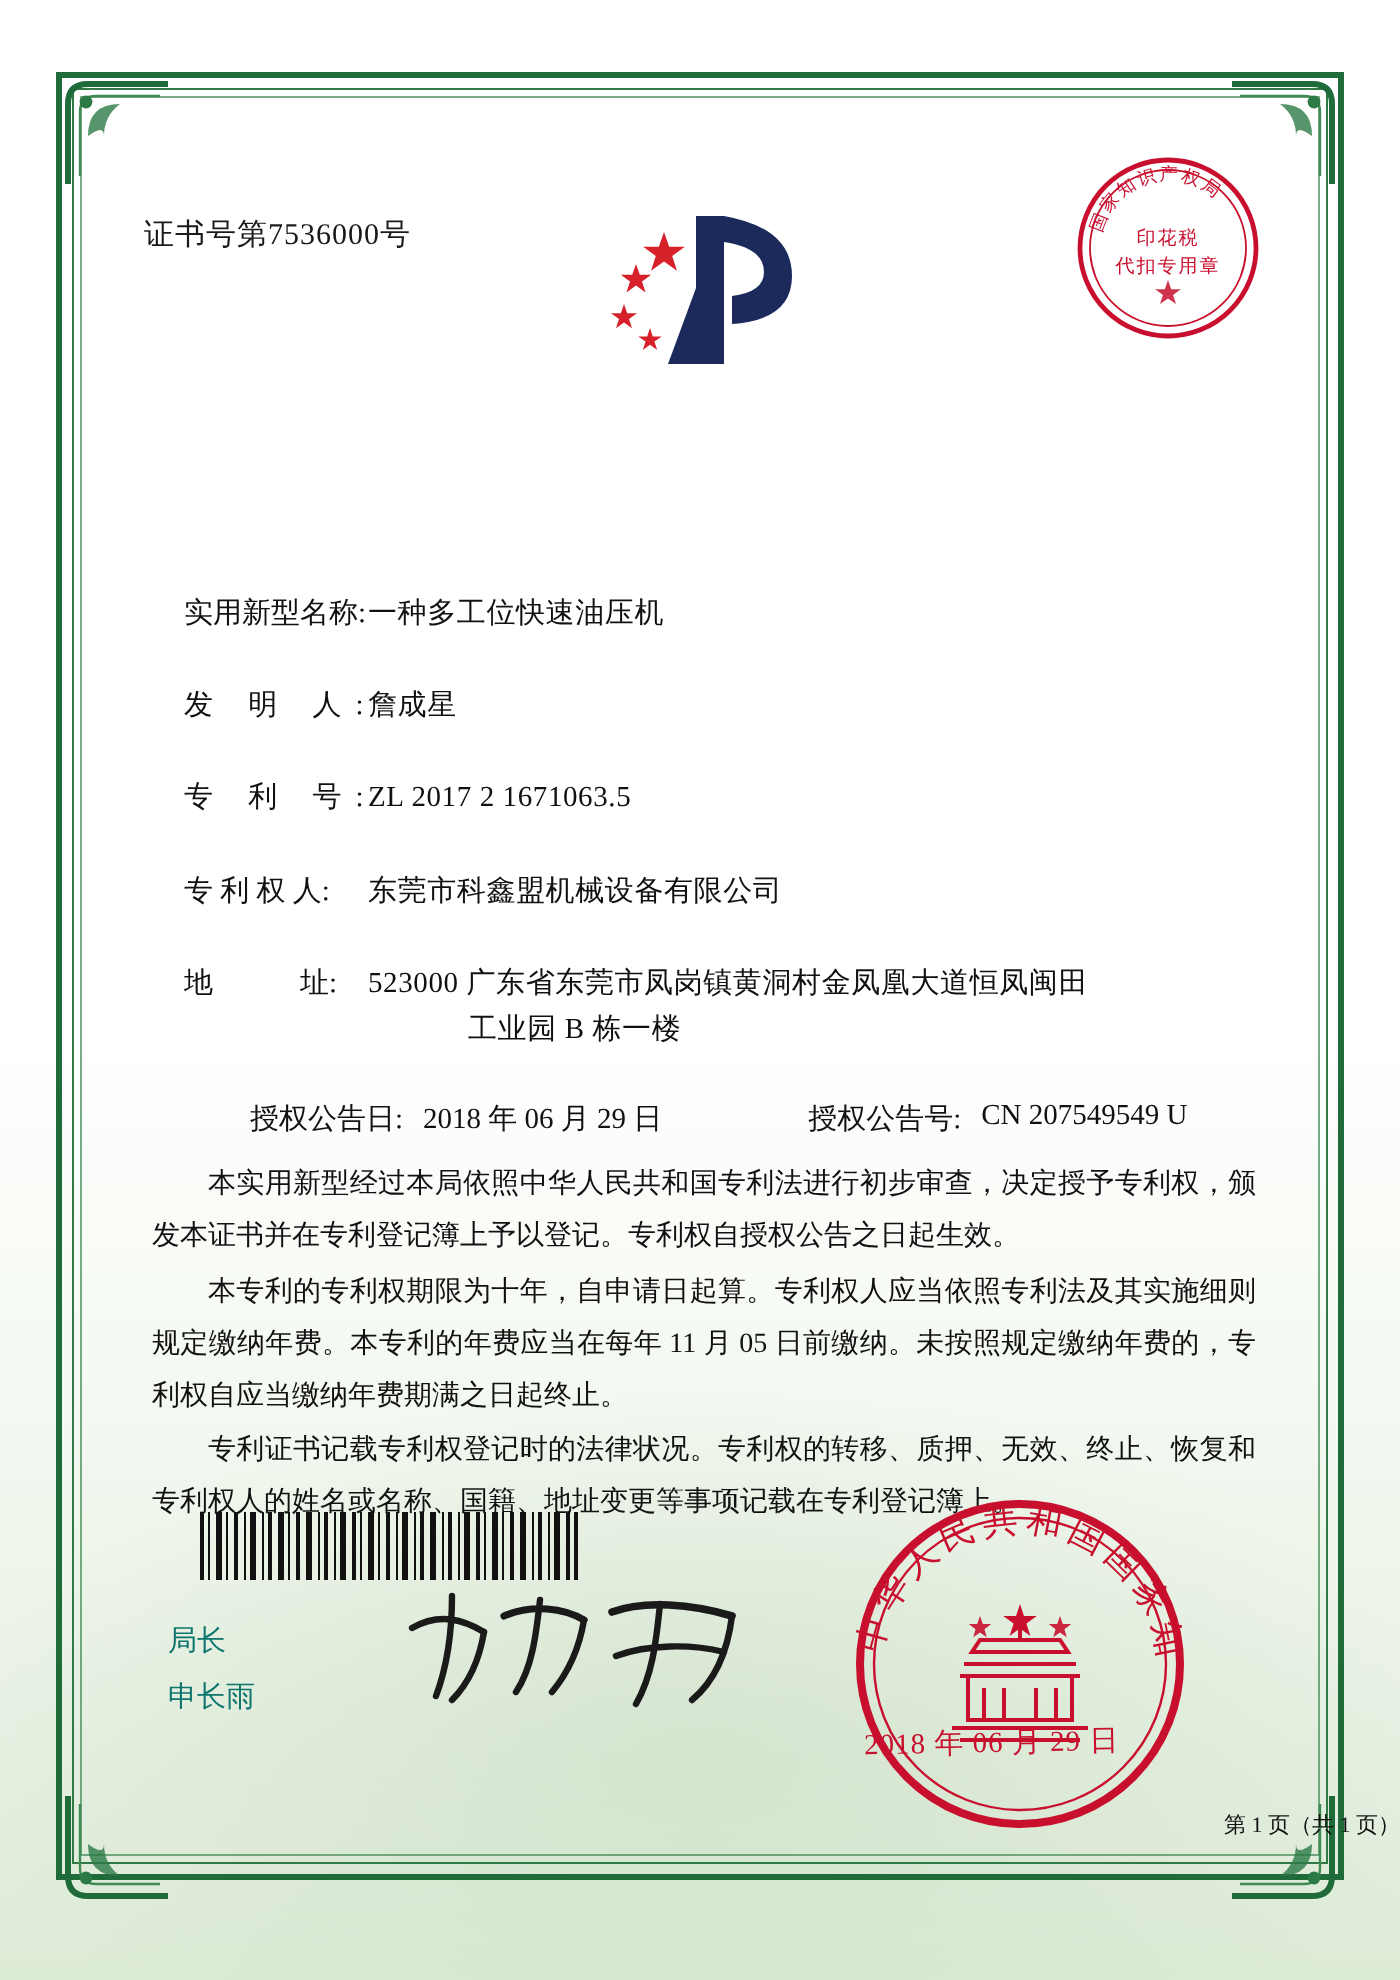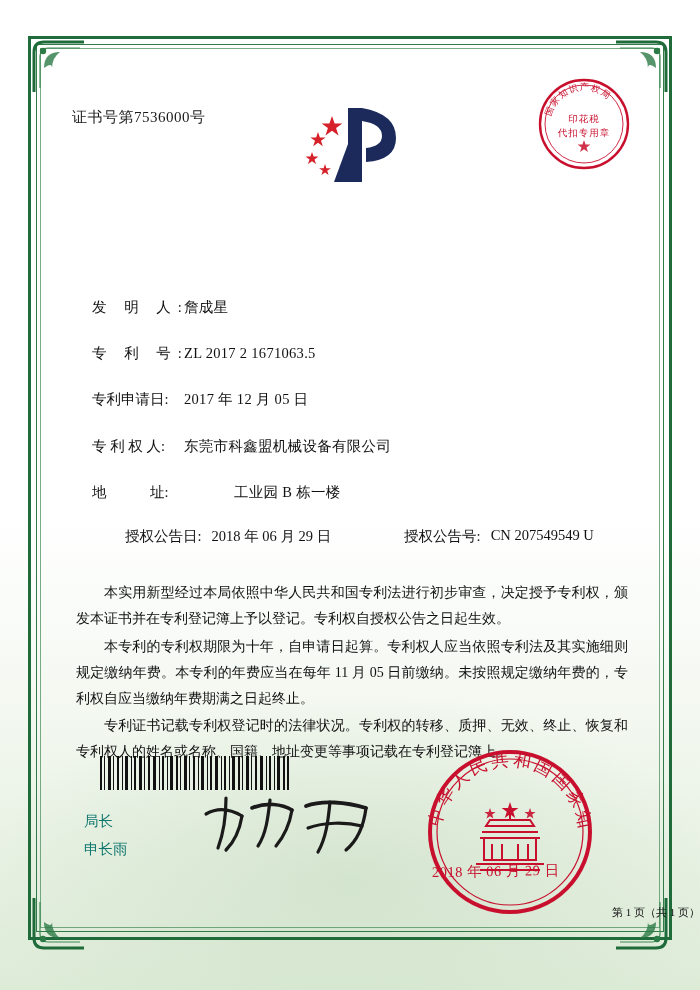--- a/index.html
+++ b/index.html
@@ -263,44 +263,45 @@
       </text>
       <text x="48" y="46" text-anchor="middle" font-size="9.5" fill="#c8102e" font-family="'Liberation Serif',serif" letter-spacing="1">印花税</text>
       <text x="48" y="60" text-anchor="middle" font-size="9.5" fill="#c8102e" font-family="'Liberation Serif',serif" letter-spacing="1">代扣专用章</text>
       <polygon points="48,64 49.6,68.6 54.4,68.6 50.5,71.5 52,76 48,73.2 44,76 45.5,71.5 41.6,68.6 46.4,68.6" fill="#c8102e" opacity=".85"></polygon>
     </svg>
   </div>
 
 
   <div class="fields">
 
+    <div class="field-row">
+      <div class="field-label">实用新型名称:</div>
+      <div class="field-value">一种多工位快速油压机</div>
+    </div>
 
     <div class="field-row">
       <div class="field-label sp1">发 明 人:</div>
       <div class="field-value">詹成星</div>
     </div>
 
     <div class="field-row">
       <div class="field-label sp1">专 利 号:</div>
       <div class="field-value">ZL 2017 2 1671063.5</div>
     </div>
 
-    <div class="field-row">
-      <div class="field-label">专利申请日:</div>
-      <div class="field-value">2017 年 12 月 05 日</div>
-    </div>
 
     <div class="field-row">
       <div class="field-label">专 利 权 人:</div>
       <div class="field-value">东莞市科鑫盟机械设备有限公司</div>
     </div>
 
     <div class="field-row">
       <div class="field-label">地　　　址:</div>
       <div class="field-value">
+        <span>523000 广东省东莞市凤岗镇黄洞村金凤凰大道恒凤闽田</span>
         <span class="indent2">工业园 B 栋一楼</span>
       </div>
     </div>
 
     <div class="row-two">
       <div class="half left">
         <span class="lab">授权公告日:</span>
         <span class="val">2018 年 06 月 29 日</span>
       </div>
       <div class="half right">

